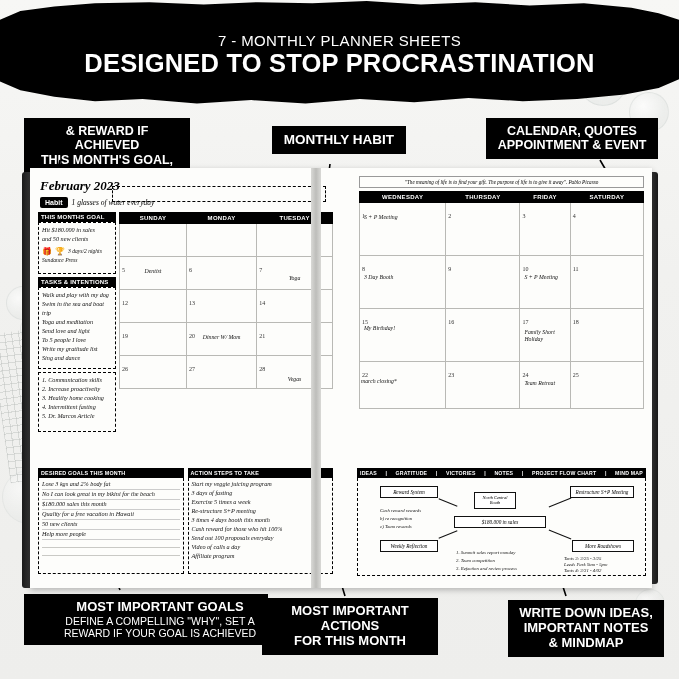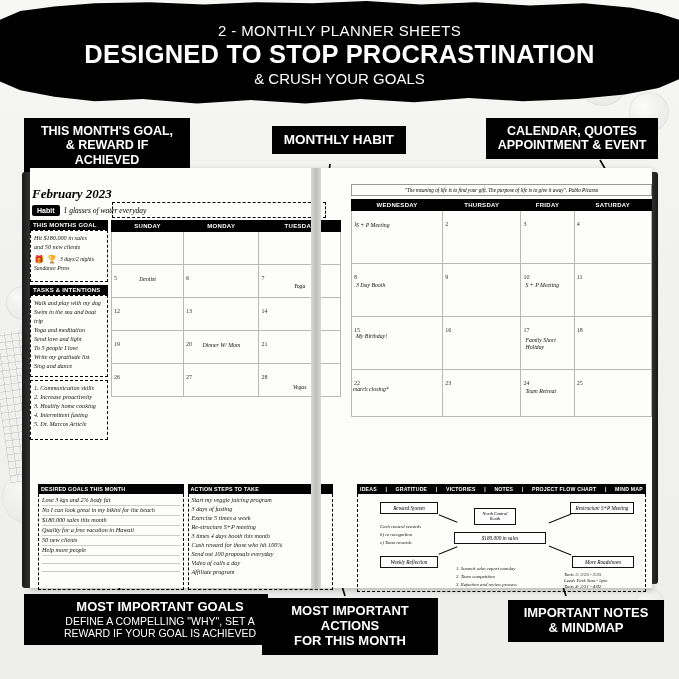--- a/index.html
+++ b/index.html
@@ -91,21 +91,21 @@
     position:absolute; left:22px; top:172px; width:12px; height:416px;
     background:linear-gradient(90deg,#1a1a1a,#444);
     border-radius:3px 0 0 3px;
   }
   .cover-r {
     position:absolute; left:648px; top:172px; width:10px; height:412px;
     background:linear-gradient(90deg,#444,#1a1a1a);
     border-radius:0 3px 3px 0;
   }
 
-  .page { position:absolute; top:16px; height:476px; }
+  .page { position:absolute; top:0; height:476px; padding:8px; }
   .page-l { left:0; width:311px; }
   .page-r { left:321px; width:301px; }
 
   .pg-title {
     font-size:13px; font-style:italic; font-weight:bold;
     font-family:"Liberation Serif", serif;
     margin:2px 0 3px 2px;
   }
 
   
@@ -196,28 +196,27 @@
 <div class="bg-blob b2"></div>
 <div class="bg-blob b3"></div>
 <div class="bg-blob b4"></div>
 <div class="bg-blob b5"></div>
 <div class="bg-blob b6"></div>
 <div class="bg-blob b7"></div>
 <div class="mesh"></div>
 
 <div class="banner"></div>
 <div class="banner-inner">
-  <div class="bn-l1">2 - MONTHLY PLANNER SHEETS</div>
+  <div class="bn-l1">7 - MONTHLY PLANNER SHEETS</div>
   <div class="bn-l2">DESIGNED TO STOP PROCRASTINATION</div>
-  <div class="bn-l3">&amp; CRUSH YOUR GOALS</div>
 </div>
 
 <div class="callout co-goal">
+  <span class="l">&amp; REWARD IF ACHIEVED</span>
   <span class="l">THIS MONTH'S GOAL,</span>
-  <span class="l">&amp; REWARD IF ACHIEVED</span>
 </div>
 <div class="callout co-habit">
   <span class="l">MONTHLY HABIT</span>
 </div>
 <div class="callout co-appt">
   <span class="l">CALENDAR, QUOTES</span>
   <span class="l">APPOINTMENT &amp; EVENT</span>
 </div>
 <div class="callout co-tasks">
   <span class="l">TASKS &amp; INTENTIONS</span>
@@ -225,20 +224,21 @@
 <div class="callout co-mig">
   <span class="l">MOST IMPORTANT GOALS</span>
   <span class="l c-sub" style="font-size:10.5px">DEFINE A COMPELLING "WHY", SET A</span>
   <span class="l c-sub" style="font-size:10.5px">REWARD IF YOUR GOAL IS ACHIEVED</span>
 </div>
 <div class="callout co-mia">
   <span class="l">MOST IMPORTANT ACTIONS</span>
   <span class="l">FOR THIS MONTH</span>
 </div>
 <div class="callout co-ideas">
+  <span class="l">WRITE DOWN IDEAS,</span>
   <span class="l">IMPORTANT NOTES</span>
   <span class="l">&amp; MINDMAP</span>
 </div>
 
 <svg class="arrow" style="left:0;top:0;width:679px;height:679px;">
   <path d="M60,160 C55,180 55,192 62,200"></path>
   <path d="M62,200 l-5,-7 M62,200 l6,-5"></path>
   <path d="M330,164 C330,176 318,180 306,184"></path>
   <path d="M306,184 l8,-3 M306,184 l6,5"></path>
   <path d="M600,160 C612,180 618,192 622,202"></path>

